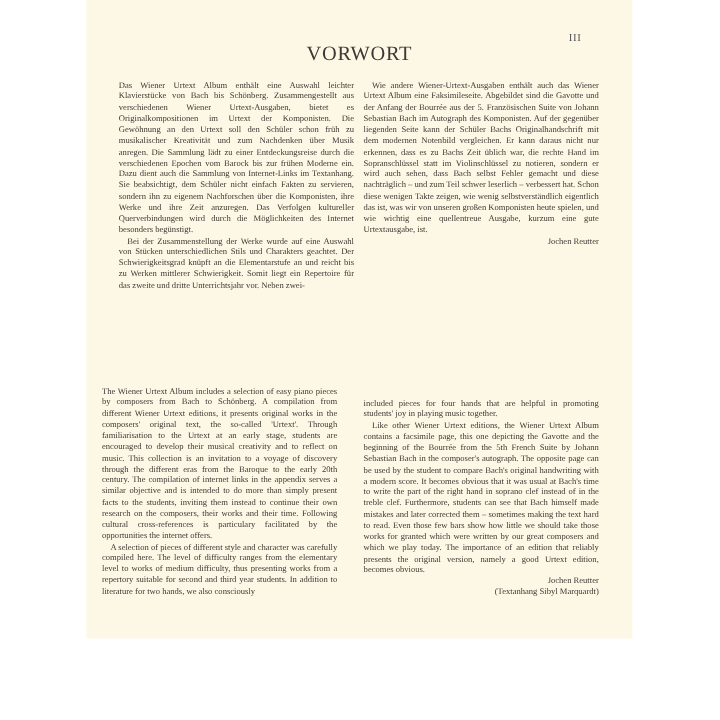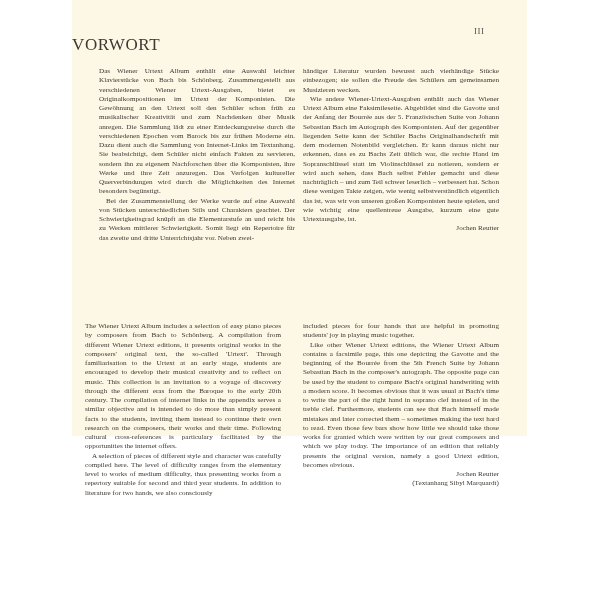--- a/index.html
+++ b/index.html
@@ -1,61 +1,60 @@
 <!DOCTYPE html>
 <html><head>
   <meta charset="utf-8">
   <style>
     html, body { margin: 0; padding: 0; }
     body {
       width: 600px; height: 600px; background: #ffffff; position: relative; overflow: hidden;
       font-family: "Liberation Serif", "DejaVu Serif", serif; color: #3a3530;
     }
     .page {
-      position: absolute; left: 72px; top: 0; width: 455px; height: 436px;
+      position: absolute; left: 72px; top: 0; width: 455px; height: 532px;
       background: #fdf8e6;
     }
     .page-number {
       position: absolute; left: 402px; top: 26px; font-size: 9px; color: #555;
       letter-spacing: 0.5px;
     }
     .heading {
-      position: absolute; left: 0; width: 455px; text-align: left;
+      position: absolute; left: 0; width: 455px; text-align: center;
       font-size: 17px; letter-spacing: 0.6px; color: #3c3833;
     }
     .h-vorwort { top: 35px; }
     .h-preface { top: 286px; }
     .col {
       position: absolute; width: 196px; font-size: 7.15px; line-height: 9.25px;
       text-align: justify; hyphens: manual; color: #3d3833;
     }
     .col p { margin: 0; text-indent: 0; font-family: Liberation Serif, serif; }
     .col p.indent { text-indent: 7px; }
     .de-left { left: 27px; top: 67px; }
     .de-right { left: 231px; top: 67px; }
     .en-left { left: 13px; top: 322px; }
-    .en-right { left: 231px; top: 322px; }
+    .en-right { left: 231px; top: 332px; }
     .sig { text-align: right; }
     .sig-line { display: block; text-align: right; }
   </style>
 </head>
 <body>
 
 <div class="page">
   <div class="page-number">III</div>
 
   <div class="heading h-vorwort">VORWORT</div>
 
   <div class="col de-left">
     <p>Das Wiener Urtext Album enthält eine Auswahl leichter Klavierstücke von Bach bis Schönberg. Zusammengestellt aus verschiedenen Wiener Urtext-Ausgaben, bietet es Originalkompositionen im Urtext der Komponisten. Die Gewöhnung an den Urtext soll den Schüler schon früh zu musikalischer Kreativität und zum Nachdenken über Musik anregen. Die Sammlung lädt zu einer Entdeckungsreise durch die verschiedenen Epochen vom Barock bis zur frühen Moderne ein. Dazu dient auch die Sammlung von Internet-Links im Textanhang. Sie beabsichtigt, dem Schüler nicht einfach Fakten zu servieren, sondern ihn zu eigenem Nachforschen über die Komponisten, ihre Werke und ihre Zeit anzuregen. Das Verfolgen kultureller Querverbindungen wird durch die Möglichkeiten des Internet besonders begünstigt.</p>
     <p class="indent">Bei der Zusammenstellung der Werke wurde auf eine Auswahl von Stücken unterschiedlichen Stils und Charakters geachtet. Der Schwierigkeitsgrad knüpft an die Elementarstufe an und reicht bis zu Werken mittlerer Schwierigkeit. Somit liegt ein Repertoire für das zweite und dritte Unterrichtsjahr vor. Neben zwei-</p>
   </div>
 
   <div class="col de-right">
-    <p>händiger Literatur wurden bewusst auch vierhändige Stücke einbezogen; sie sollen die Freude des Schülers am gemeinsamen Musizieren wecken.</p>
     <p class="indent">Wie andere Wiener-Urtext-Ausgaben enthält auch das Wiener Urtext Album eine Faksimileseite. Abgebildet sind die Gavotte und der Anfang der Bourrée aus der 5. Französischen Suite von Johann Sebastian Bach im Autograph des Komponisten. Auf der gegenüber liegenden Seite kann der Schüler Bachs Originalhandschrift mit dem modernen Notenbild vergleichen. Er kann daraus nicht nur erkennen, dass es zu Bachs Zeit üblich war, die rechte Hand im Sopranschlüssel statt im Violinschlüssel zu notieren, sondern er wird auch sehen, dass Bach selbst Fehler gemacht und diese nachträglich – und zum Teil schwer leserlich – verbessert hat. Schon diese wenigen Takte zeigen, wie wenig selbstverständlich eigentlich das ist, was wir von unseren großen Komponisten heute spielen, und wie wichtig eine quellentreue Ausgabe, kurzum eine gute Urtextausgabe, ist.</p>
     <div class="sig">Jochen Reutter</div>
   </div>
 
 
   <div class="col en-left">
     <p>The Wiener Urtext Album includes a selection of easy piano pieces by composers from Bach to Schönberg. A compilation from different Wiener Urtext editions, it presents original works in the composers' original text, the so-called 'Urtext'. Through familiarisation to the Urtext at an early stage, students are encouraged to develop their musical creativity and to reflect on music. This collection is an invitation to a voyage of discovery through the different eras from the Baroque to the early 20th century. The compilation of internet links in the appendix serves a similar objective and is intended to do more than simply present facts to the students, inviting them instead to continue their own research on the composers, their works and their time. Following cultural cross-references is particulary facilitated by the opportunities the internet offers.</p>
     <p class="indent">A selection of pieces of different style and character was carefully compiled here. The level of difficulty ranges from the elementary level to works of medium difficulty, thus presenting works from a repertory suitable for second and third year students. In addition to literature for two hands, we also consciously</p>
   </div>
 

